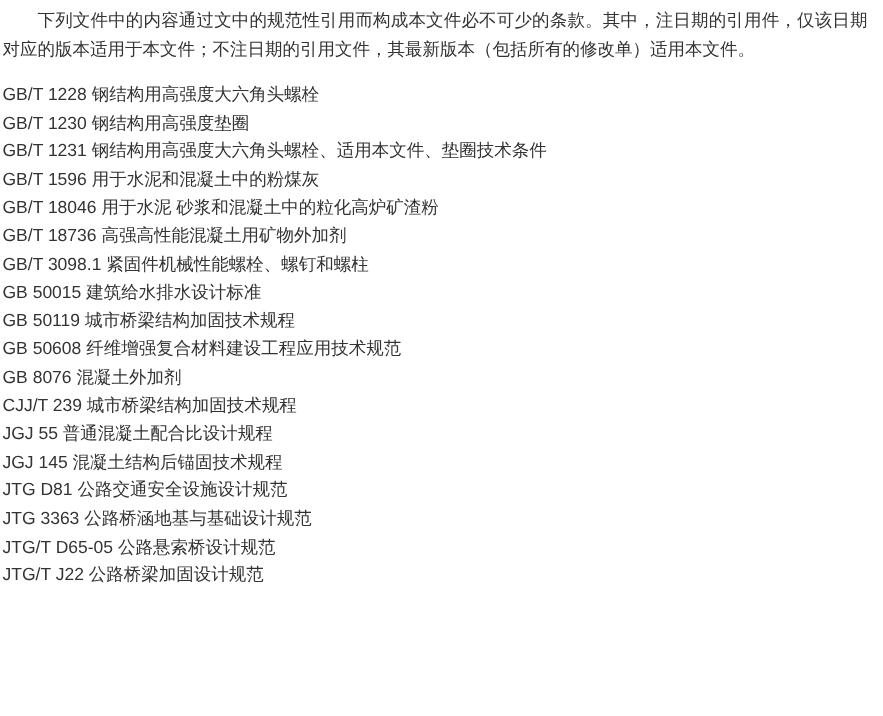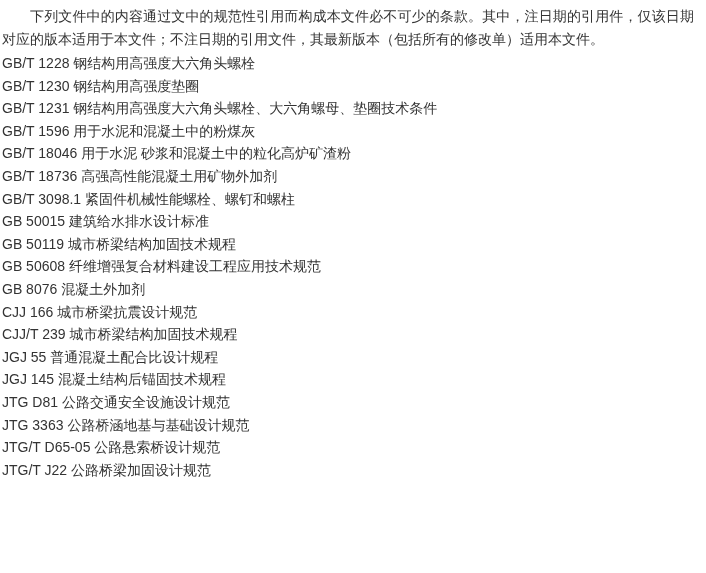--- a/index.html
+++ b/index.html
@@ -22,21 +22,21 @@
     padding: 5px 12px 0 2px;
   }
   .intro {
     margin: 0;
     font-size: 14px;
     line-height: 23px;
     text-indent: 2em;
     text-align: justify;
   }
   .ref-list {
-    margin-top: 1px;
+    margin-top: 13px;
   }
   .ref-line {
     font-size: 14px;
     line-height: 22.6px;
     height: 22.6px;
     white-space: nowrap;
   }
   .ref-code {
     font-size: 14px;
   }
@@ -45,30 +45,29 @@
   }
 </style>
 </head>
 <body style="color: rgb(51, 51, 51); background: rgb(255, 255, 255);">
 
 <div class="page">
   <p class="intro">下列文件中的内容通过文中的规范性引用而构成本文件必不可少的条款。其中，注日期的引用件，仅该日期对应的版本适用于本文件；不注日期的引用文件，其最新版本（包括所有的修改单）适用本文件。</p>
   <div class="ref-list">
       <div class="ref-line"><span class="ref-code">GB/T 1228</span> <span class="ref-title">钢结构用高强度大六角头螺栓</span></div>
       <div class="ref-line"><span class="ref-code">GB/T 1230</span> <span class="ref-title">钢结构用高强度垫圈</span></div>
-      <div class="ref-line"><span class="ref-code">GB/T 1231</span> <span class="ref-title">钢结构用高强度大六角头螺栓、大六角螺母、垫圈技术条件</span></div>
+      <div class="ref-line"><span class="ref-code">GB/T 1231</span> <span class="ref-title">钢结构用高强度大六角头螺栓、适用本文件、垫圈技术条件</span></div>
       <div class="ref-line"><span class="ref-code">GB/T 1596</span> <span class="ref-title">用于水泥和混凝土中的粉煤灰</span></div>
       <div class="ref-line"><span class="ref-code">GB/T 18046</span> <span class="ref-title">用于水泥 砂浆和混凝土中的粒化高炉矿渣粉</span></div>
       <div class="ref-line"><span class="ref-code">GB/T 18736</span> <span class="ref-title">高强高性能混凝土用矿物外加剂</span></div>
       <div class="ref-line"><span class="ref-code">GB/T 3098.1</span> <span class="ref-title">紧固件机械性能螺栓、螺钉和螺柱</span></div>
       <div class="ref-line"><span class="ref-code">GB 50015</span> <span class="ref-title">建筑给水排水设计标准</span></div>
       <div class="ref-line"><span class="ref-code">GB 50119</span> <span class="ref-title">城市桥梁结构加固技术规程</span></div>
       <div class="ref-line"><span class="ref-code">GB 50608</span> <span class="ref-title">纤维增强复合材料建设工程应用技术规范</span></div>
       <div class="ref-line"><span class="ref-code">GB 8076</span> <span class="ref-title">混凝土外加剂</span></div>
-      <div class="ref-line"><span class="ref-code">CJJ 166</span> <span class="ref-title">城市桥梁抗震设计规范</span></div>
       <div class="ref-line"><span class="ref-code">CJJ/T 239</span> <span class="ref-title">城市桥梁结构加固技术规程</span></div>
       <div class="ref-line"><span class="ref-code">JGJ 55</span> <span class="ref-title">普通混凝土配合比设计规程</span></div>
       <div class="ref-line"><span class="ref-code">JGJ 145</span> <span class="ref-title">混凝土结构后锚固技术规程</span></div>
       <div class="ref-line"><span class="ref-code">JTG D81</span> <span class="ref-title">公路交通安全设施设计规范</span></div>
       <div class="ref-line"><span class="ref-code">JTG 3363</span> <span class="ref-title">公路桥涵地基与基础设计规范</span></div>
       <div class="ref-line"><span class="ref-code">JTG/T D65-05</span> <span class="ref-title">公路悬索桥设计规范</span></div>
       <div class="ref-line"><span class="ref-code">JTG/T J22</span> <span class="ref-title">公路桥梁加固设计规范</span></div>
     </div>
 </div>
 

